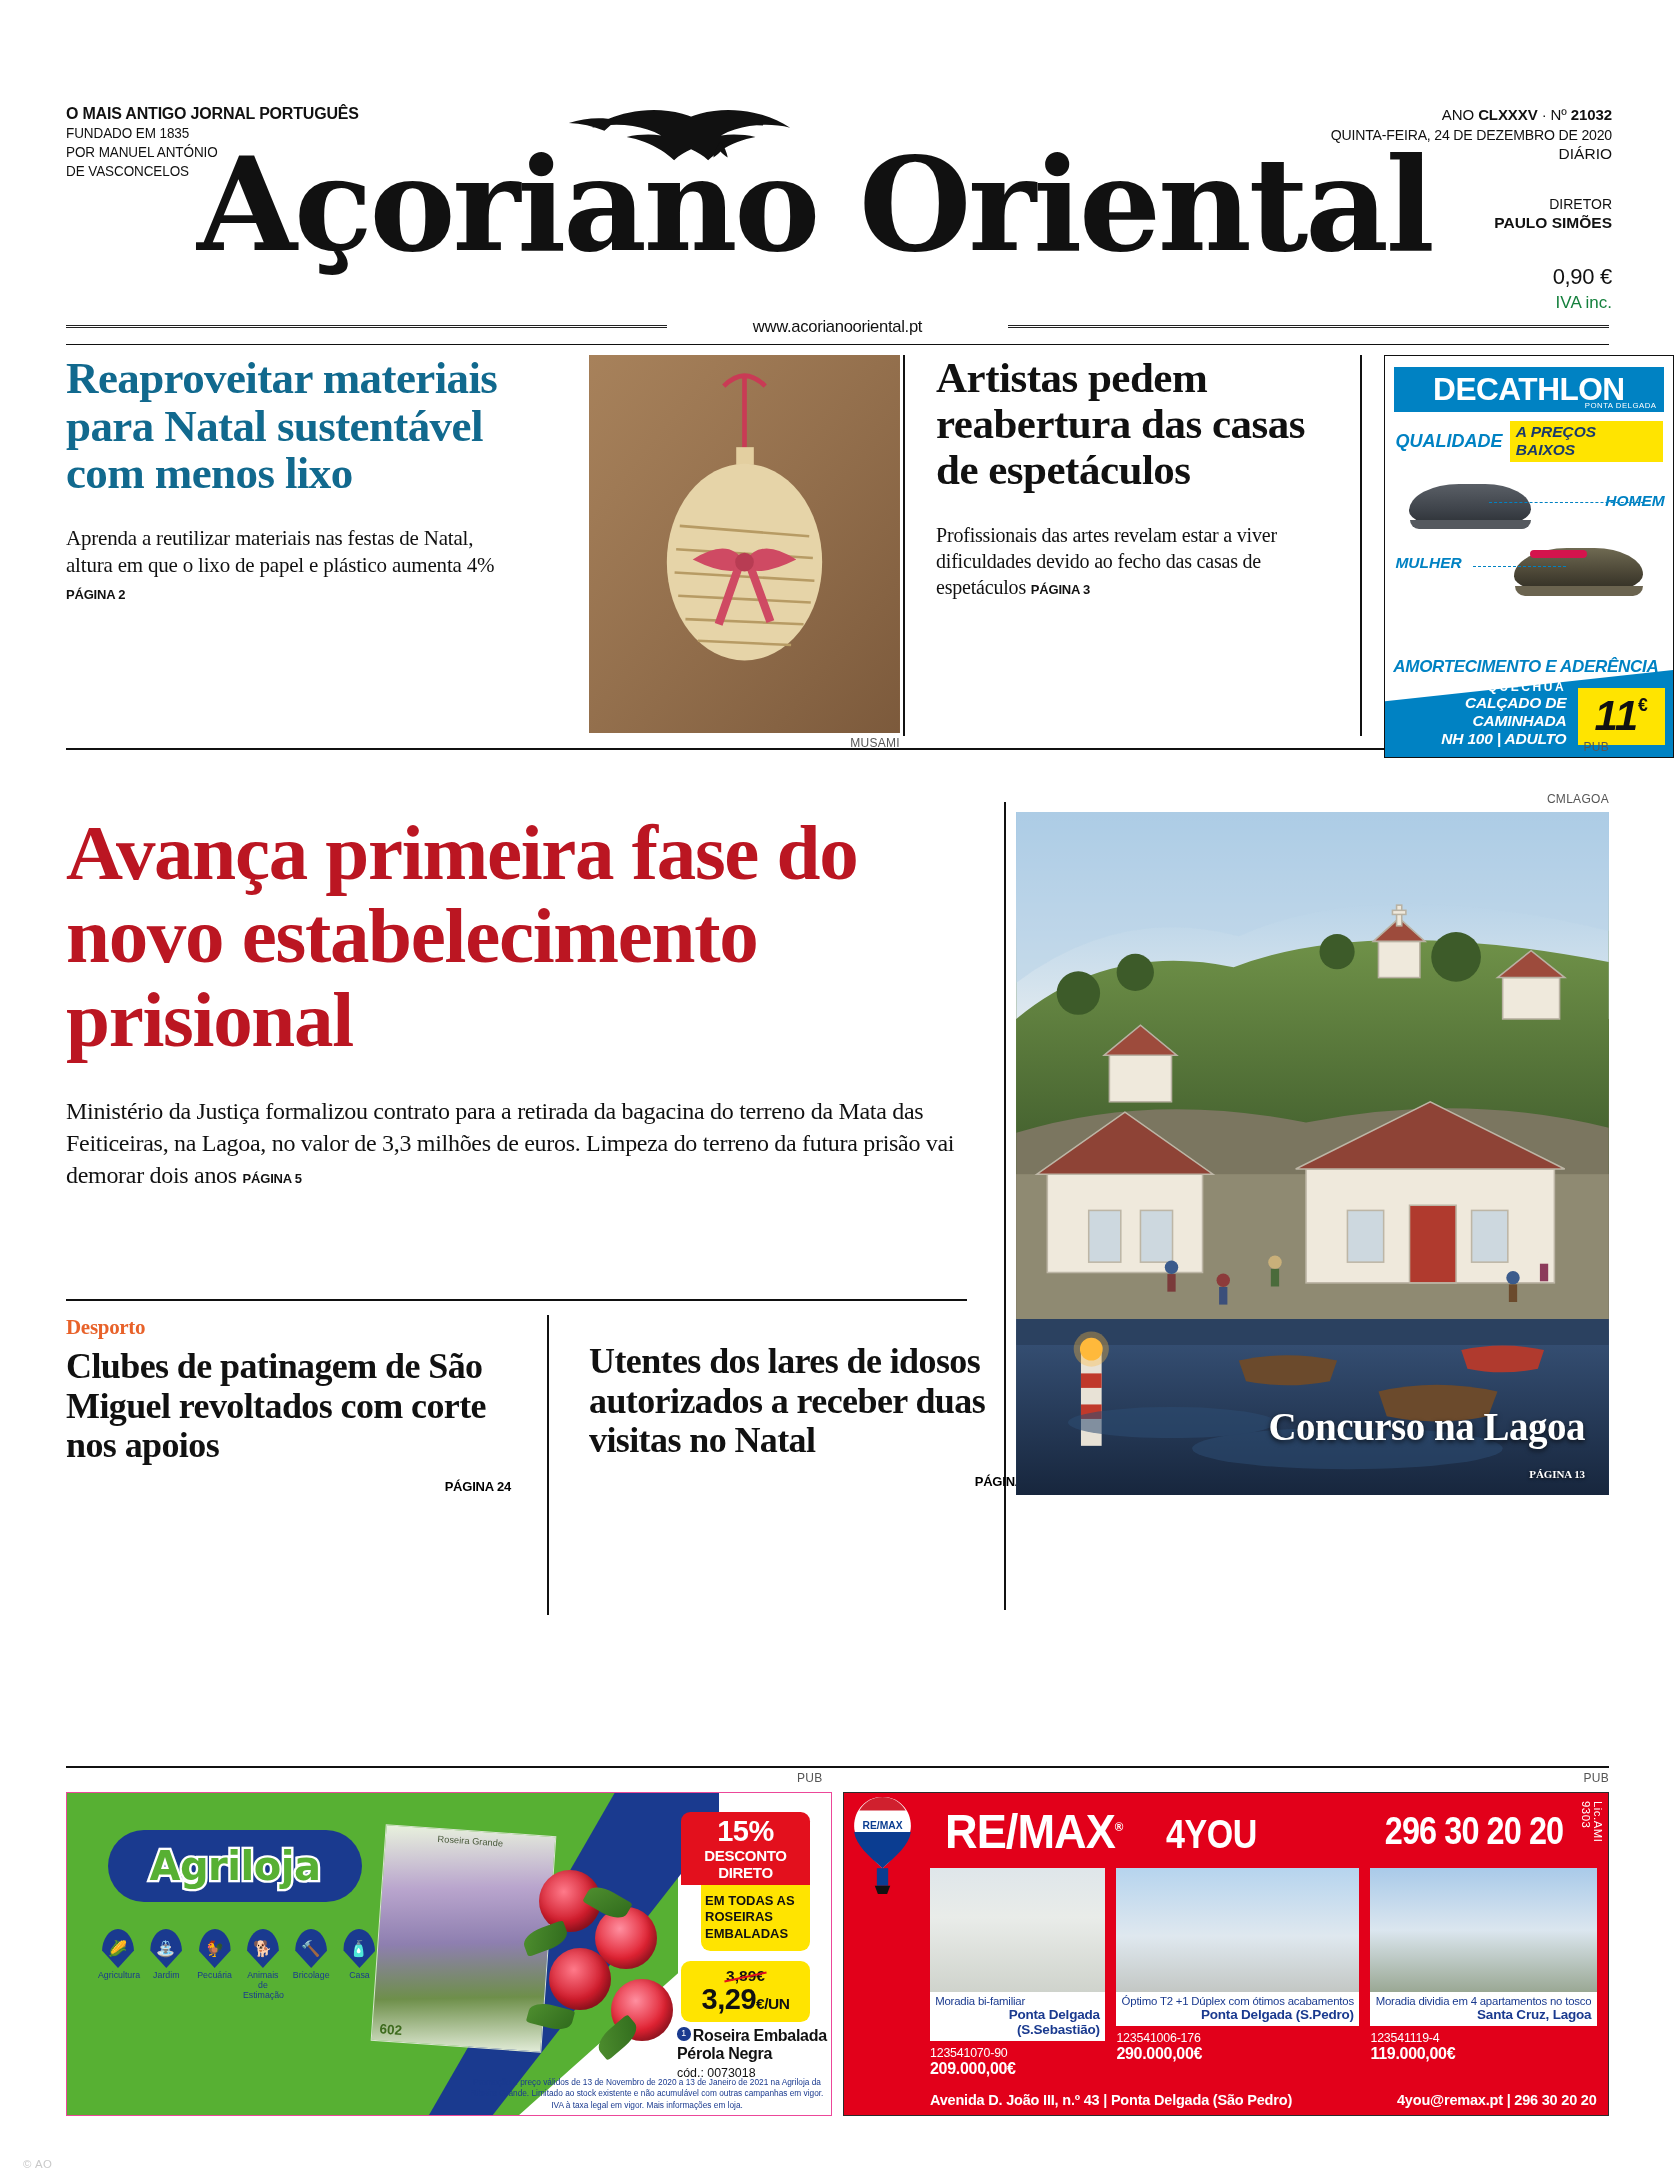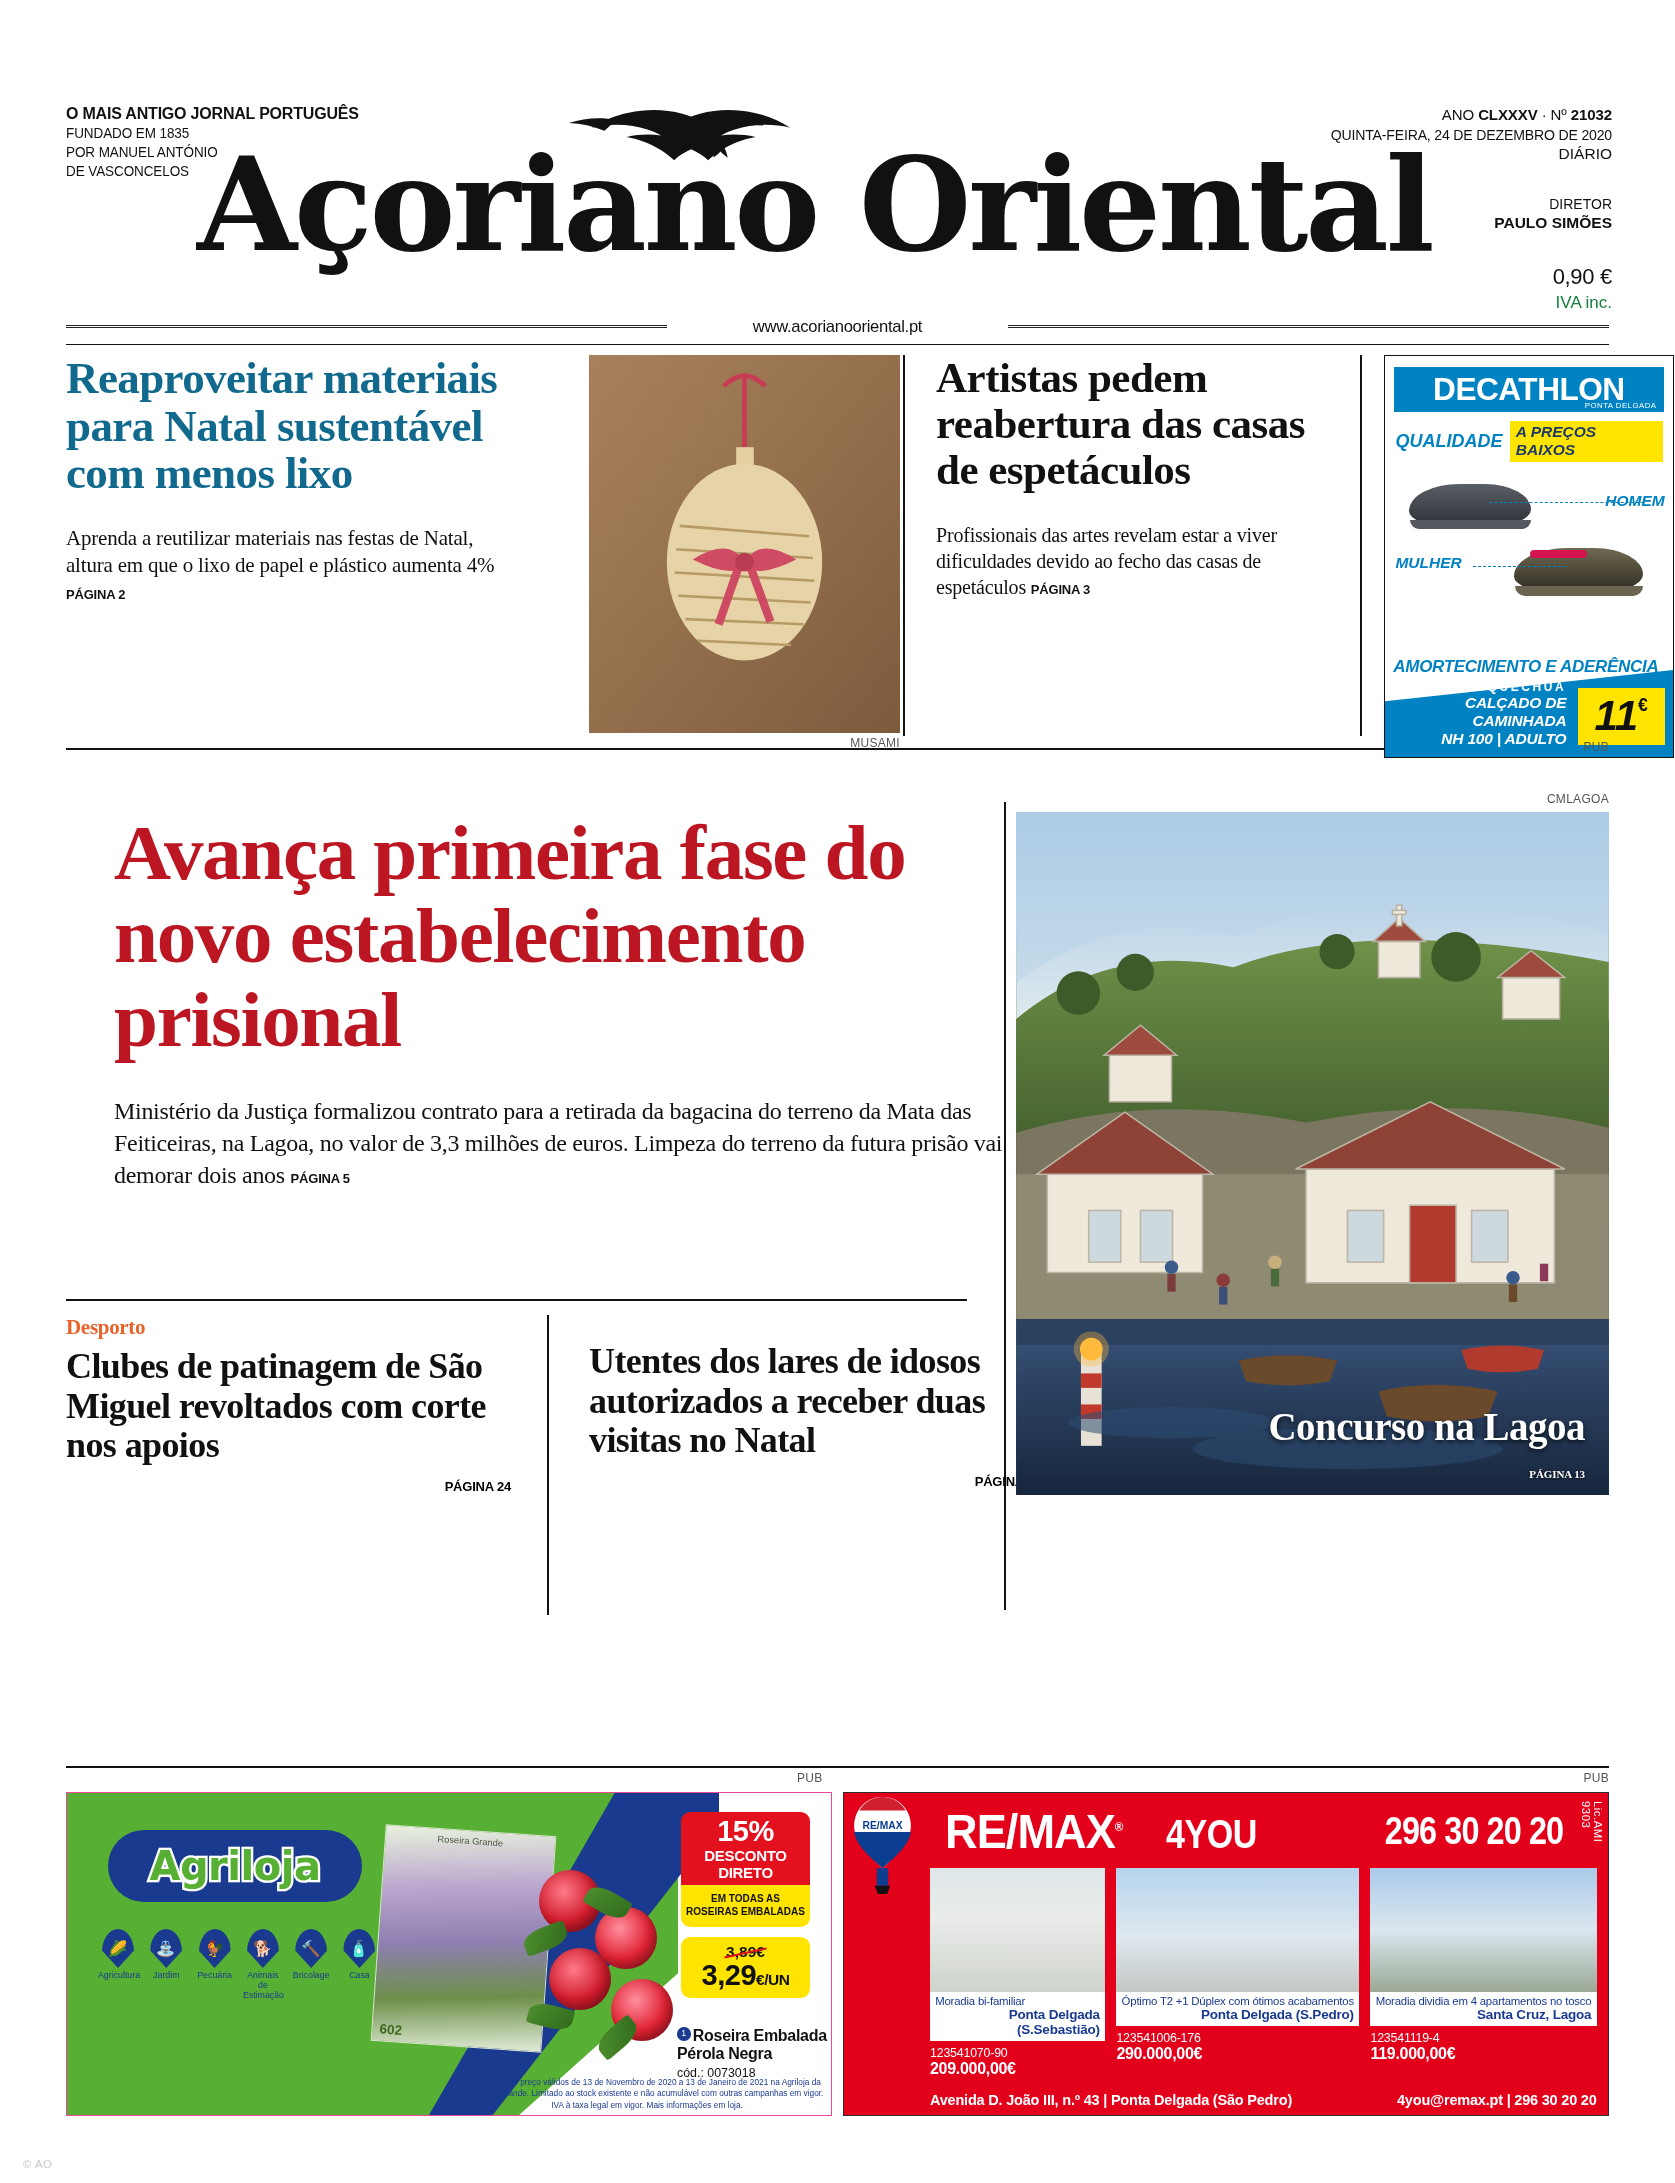--- a/index.html
+++ b/index.html
@@ -162,21 +162,21 @@
   .dec-price {
     position:absolute; right: 8.3px; bottom: 12.4px; background:#ffe400;
     width: 87px; height: 57px; display:flex; align-items:center; justify-content:center;
   }
   .dec-price .n { font-size: 42px; font-weight:700; color:#111; line-height:1; font-style:italic;}
   .dec-price .e { font-size: 17.6px; font-weight:700; color:#111; align-self:flex-start; margin-top:7.2px;}
   .pub { position:absolute; font-family:"Liberation Sans",sans-serif; font-size:12px; color:#555; letter-spacing:0.3px;}
 
   
   .mainsec { position:absolute; left:66px; top: 792px; width: 1543px; height: 973px; }
-  .lead { position:absolute; left:0; top: 18.6px; width: 901px; margin-left: 48px; }
+  .lead { position:absolute; left:0; top: 18.6px; width: 901px; }
   .lead h1 {
     font-family:"Liberation Serif", serif;
     font-weight:700; font-size: 79px; line-height: 1.06;
     color: #bb1622; letter-spacing: -1.3px;
   }
   .lead .sum {
     font-family:"Liberation Serif", serif;
     font-size: 24px; line-height: 1.33; color:#111; letter-spacing:-0.3px;
     margin-top: 34px;
   }
@@ -275,21 +275,21 @@
     position:absolute; left: 614px; top: 18.6px; width: 129px;
   }
   .b-red {
     background:#e3101d; border-radius: 9.3px 9.3px 0 0; padding: 5.2px 4.1px 4.1px;
     text-align:center; color:#fff;
   }
   .b-red .p15 { font-size: 29px; font-weight:700; line-height:1; letter-spacing:-0.5px;}
   .b-red .dd { font-size: 15px; font-weight:700; letter-spacing:-0.3px; margin-top: 1px;}
   .b-yel {
     background:#ffe400; border-radius: 0 0 9.3px 9.3px; padding: 8.3px 4.1px 9.3px;
-    text-align:center; color:#111; font-size: 10px; font-weight:700; line-height:1.25;
+    color:#111; font-size: 13px; font-weight:700; line-height:1.25;margin-left:20px;
   }
   .b-price {
     margin-top: 9.3px; background:#ffe400; border-radius: 9.3px; padding: 6.2px 6.2px 8.3px;
     text-align:center; position:relative;
   }
   .b-price .old {
     font-size: 15.5px; font-weight:700; color:#111; position:relative; display:inline-block;
   }
   .b-price .old:after {
     content:""; position:absolute; left:-2.1px; right:-2.1px; top: 52%; height: 2.1px;

